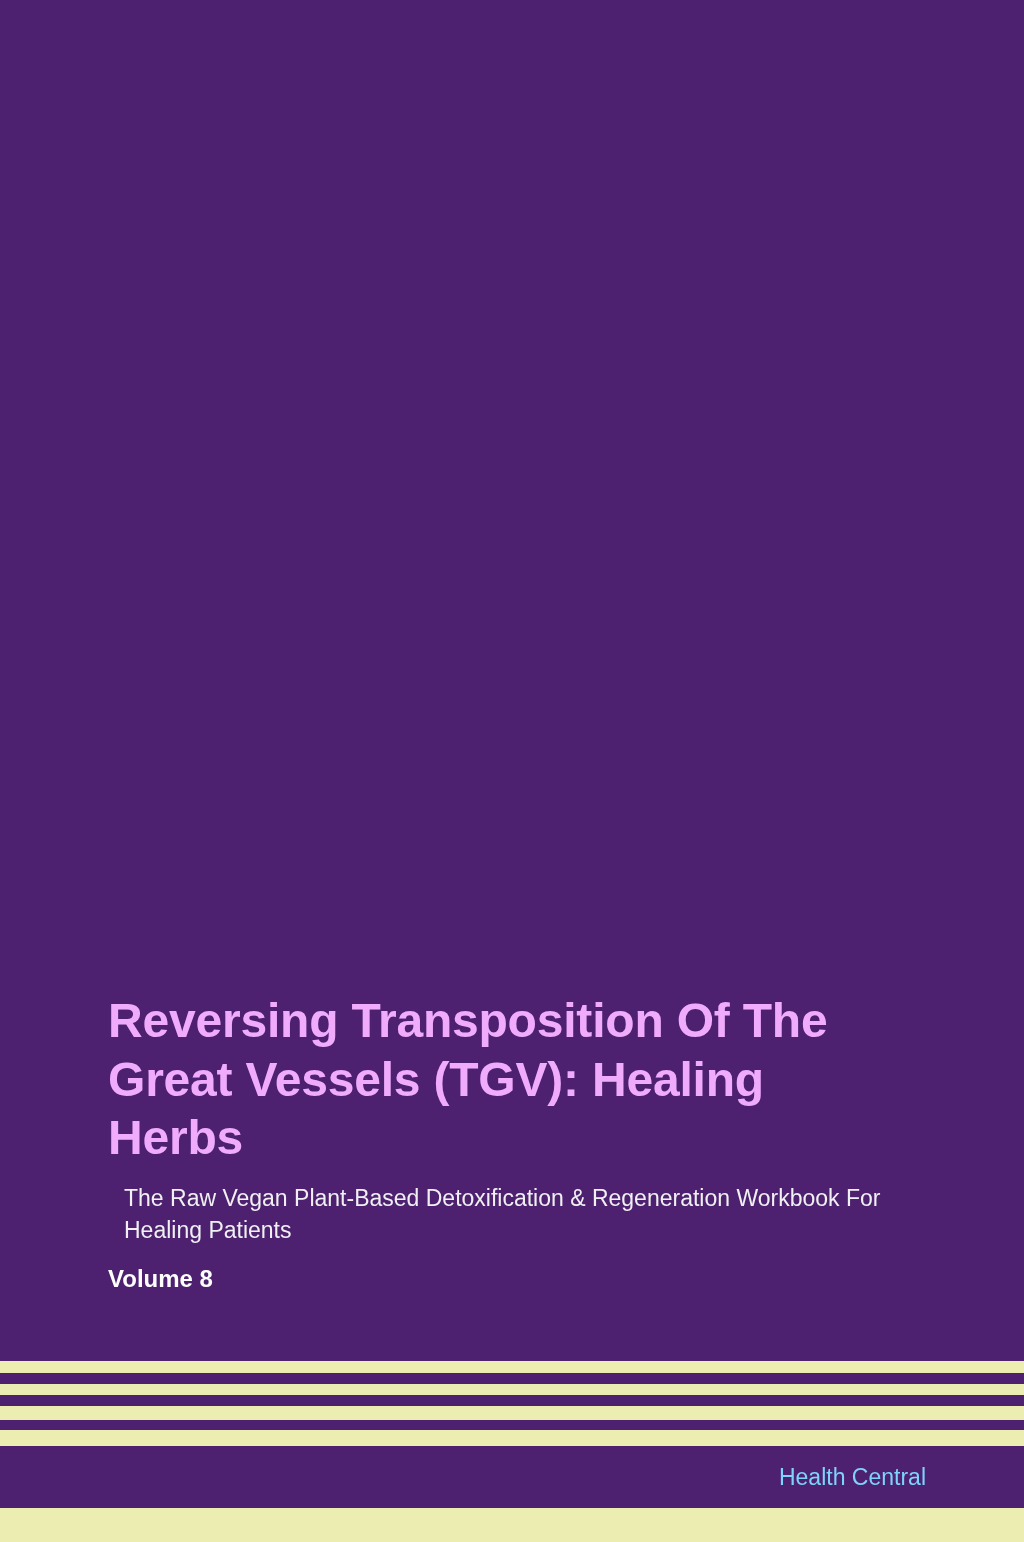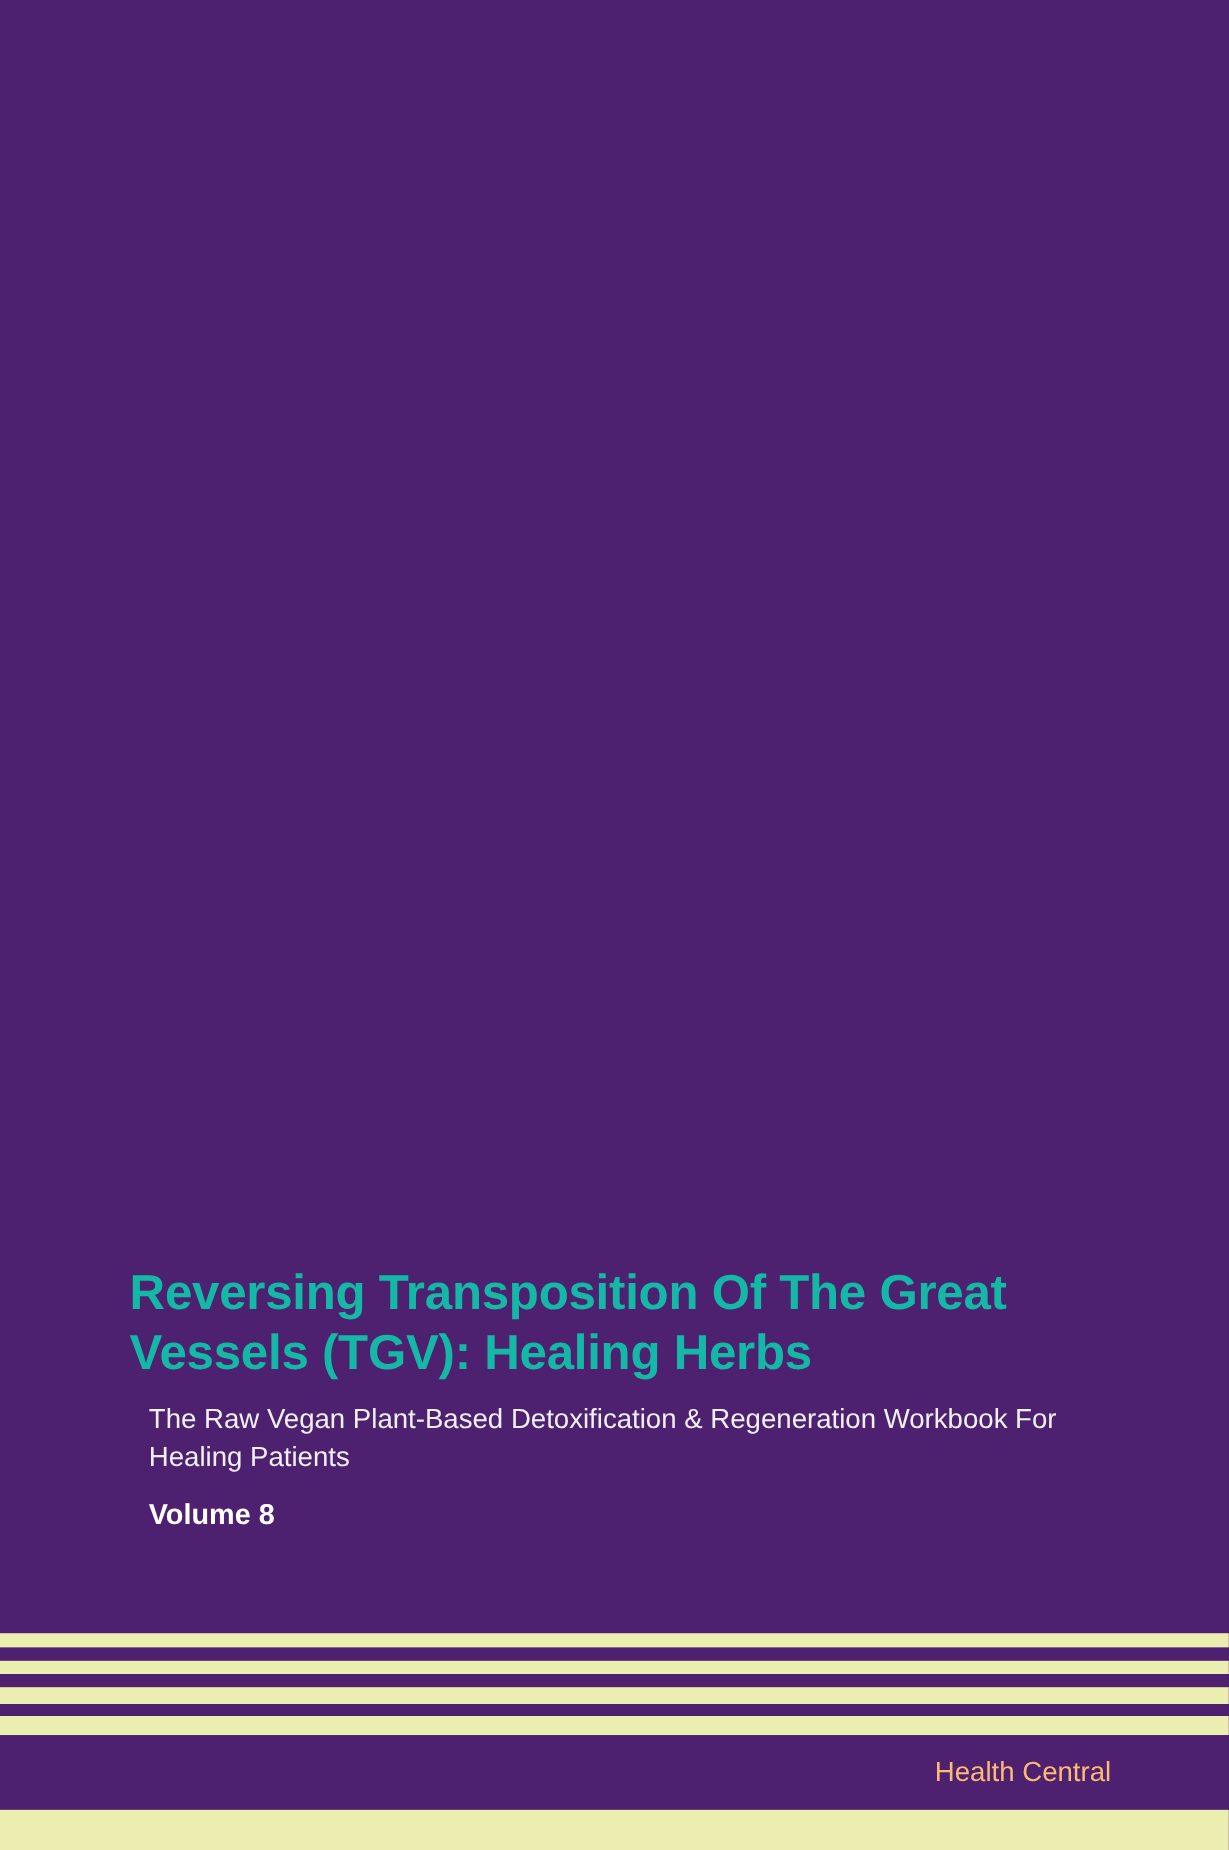--- a/index.html
+++ b/index.html
@@ -25,41 +25,41 @@
     flex: 1 1 auto;
     position: relative;
   }
   .title-block {
     position: absolute;
     left: 108px;
     right: 120px;
     bottom: 68px;
   }
   .book-title {
-    color: #14b8a6;
-    font-size: 41px;
+    color: #f0abfc;
+    font-size: 48px;
     line-height: 1.22;
     font-weight: bold;
     letter-spacing: -0.2px;
     margin: 16px 0 14px 0;
     white-space: pre-line;
   }
   .book-subtitle {
     color: #f0f0f2;
     font-size: 23px;
     line-height: 1.42;
     font-weight: normal;
     margin: 0 0 18px 16px;
     white-space: pre-line;
   }
   .book-volume {
     color: #ffffff;
     font-size: 24px;
     font-weight: bold;
-    margin: 16px;
+    margin: 0;
   }
 
   
   .stripes {
     flex: 0 0 auto;
     width: 100%;
   }
   .stripe {
     width: 100%;
   }
@@ -69,21 +69,21 @@
   .publisher-band {
     background: #4d2170;
     height: 62px;
     position: relative;
   }
   .publisher {
     position: absolute;
     right: 98px;
     top: 50%;
     transform: translateY(-50%);
-    color: #fdba74;
+    color: #7dd3fc;
     font-size: 23px;
     font-weight: normal;
   }
 </style>
 </head>
 <body>
 
 <div class="cover">
 
   <div class="cover-body">

